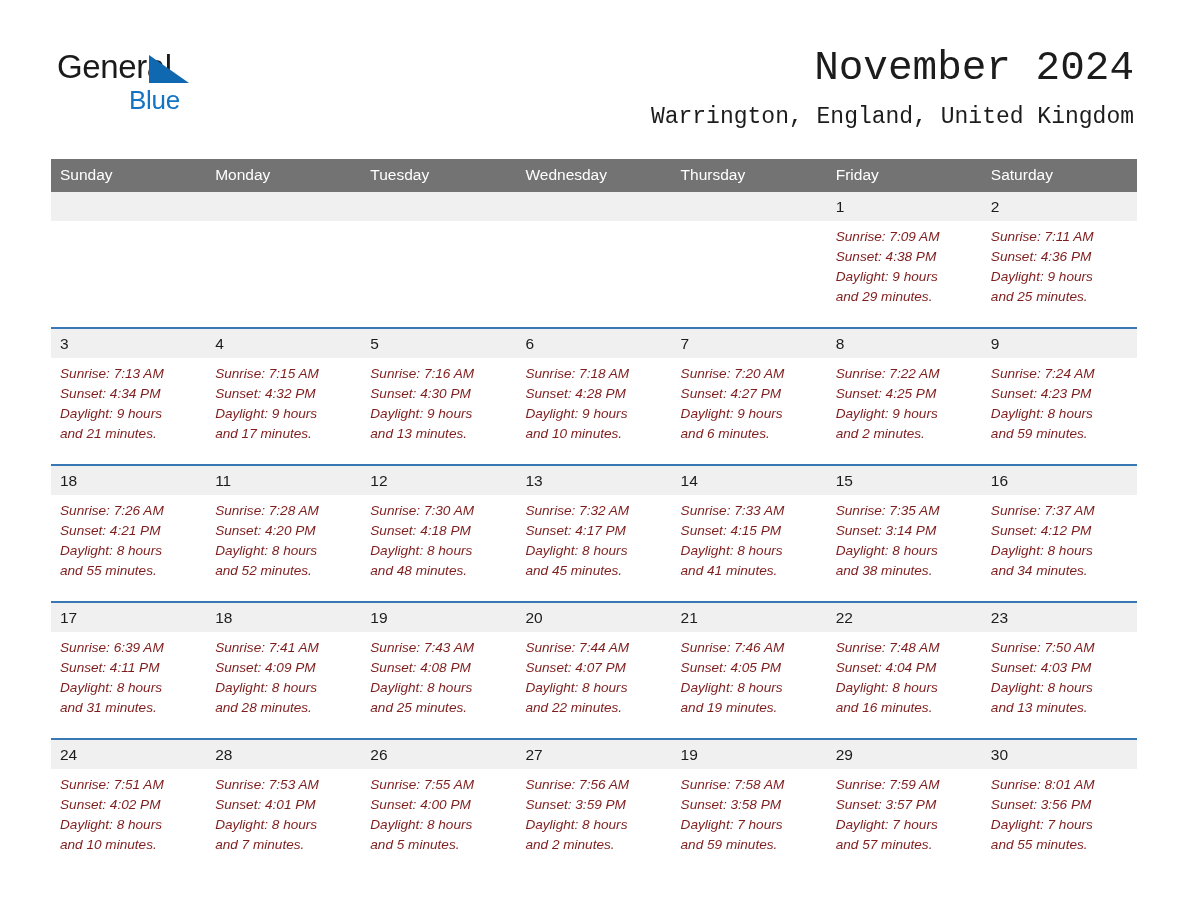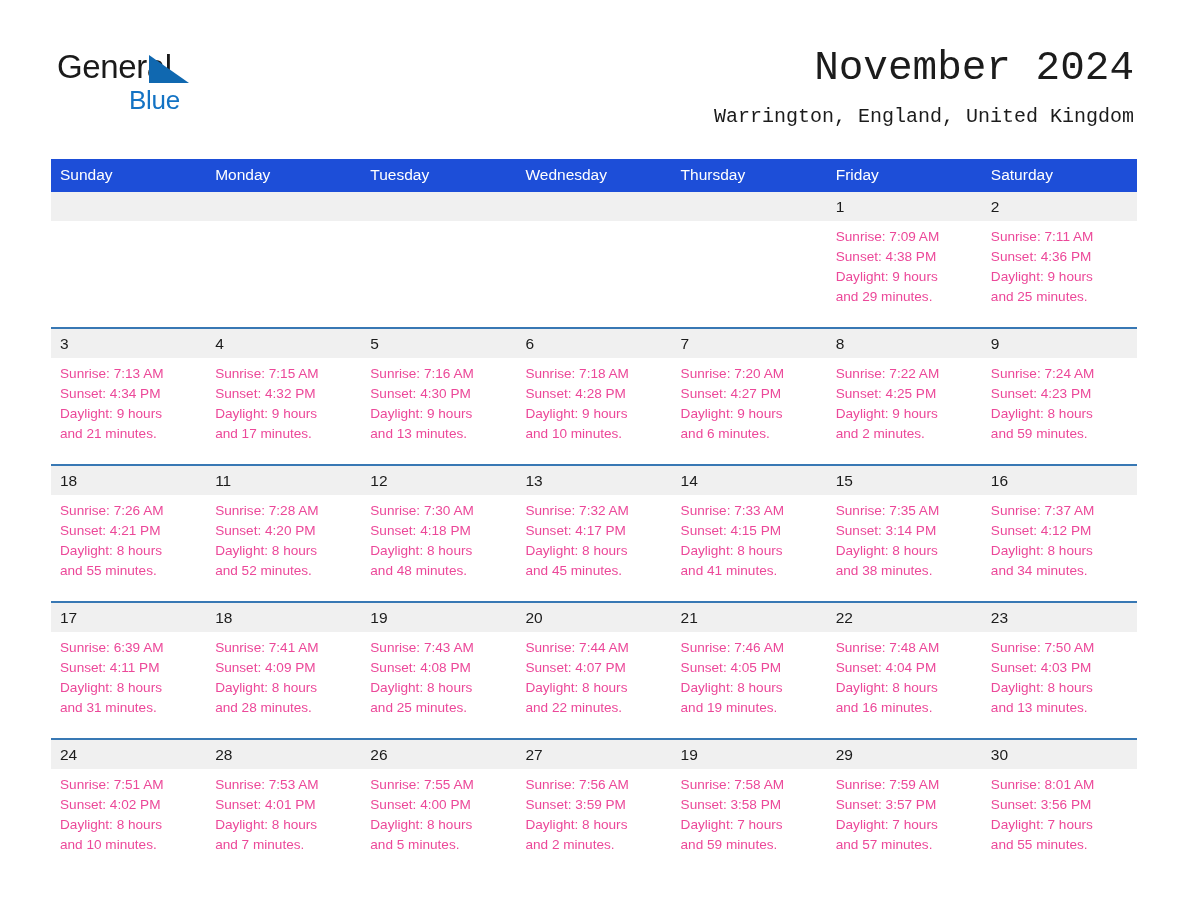--- a/index.html
+++ b/index.html
@@ -71,41 +71,41 @@
   }
   .month-title {
     font-size: 41px;
     line-height: 48px;
     color: #1c1c1c;
     font-weight: normal;
     letter-spacing: 0px;
     margin: 0;
   }
   .location {
-    font-size: 20px;
+    font-size: 23px;
     line-height: 30px;
     color: #1c1c1c;
     margin: 10px 0 0 0;
     font-weight: normal;
   }
 
   
   .calendar {
     position: absolute;
     left: 51px;
     top: 159px;
     width: 1086px;
   }
   table.cal {
     border-collapse: collapse;
     width: 1086px;
     table-layout: fixed;
   }
   table.cal th {
-    background: #1d4ed8;
+    background: #737373;
     color: #ffffff;
     font-weight: normal;
     font-size: 15.5px;
     text-align: left;
     padding: 6px 0 7px 9px;
     height: 20px;
     vertical-align: middle;
     border: none;
   }
   table.cal td {
@@ -128,21 +128,22 @@
     color: #1c1c1c;
     line-height: 21px;
   }
   .daynum-band.empty {
     color: transparent;
   }
   .cell-body {
     padding: 6px 8px 0 9px;
     font-size: 13.6px;
     line-height: 20px;
-    color: #ec4899;
+    color: #7f1d1d;
+    font-style: italic;
   }
   .cell-body div {
     white-space: nowrap;
   }
   td.blank .cell-body { visibility: hidden; }
 </style>
 </head>
 <body>
 
 <div class="page">

